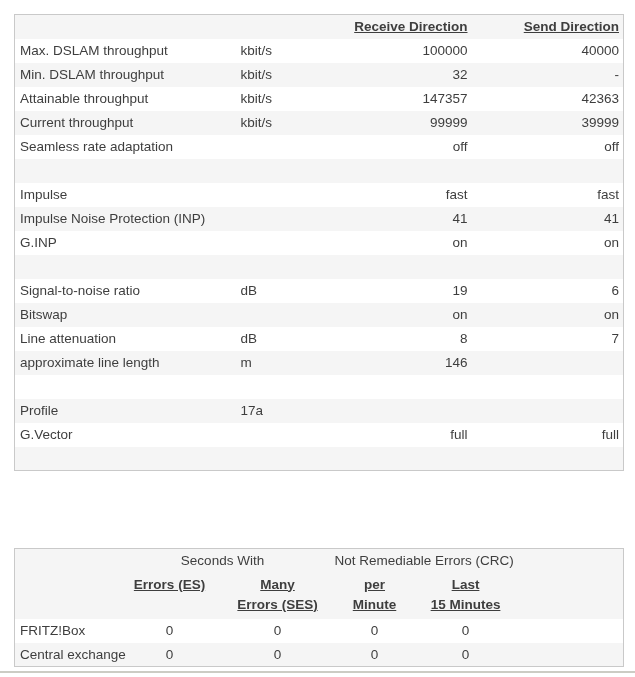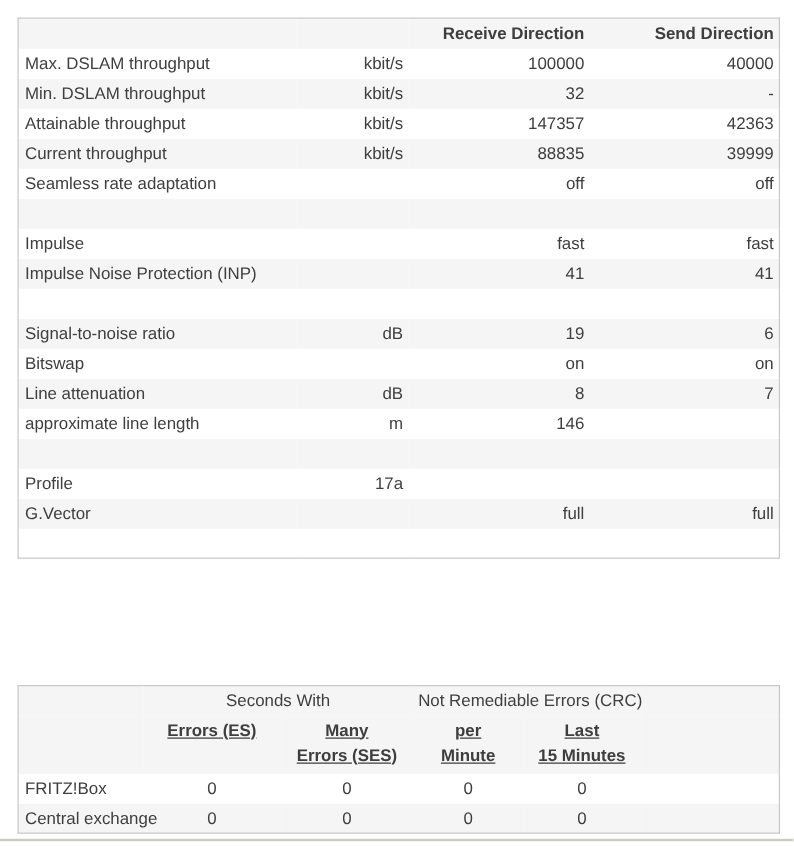--- a/index.html
+++ b/index.html
@@ -21,25 +21,25 @@
   
   .dsl-table { position: absolute; left: 14px; top: 14px; width: 609px; }
   .dsl-table th, .dsl-table td {
     height: 24px;
     padding: 0 4px;
     white-space: nowrap;
     overflow: hidden;
     vertical-align: middle;
     font-weight: normal;
   }
-  .dsl-table thead tr { background: #f5f5f5; }
+  .dsl-table thead tr { background: #f5f5f5; text-decoration: underline; }
   .dsl-table thead th { font-weight: 700; text-align: right; }
   .dsl-table tbody tr:nth-child(even) { background: #f5f5f5; }
   .c-label { text-align: left; padding-left: 5px !important; }
-  .c-unit  { text-align: right; }
+  .c-unit  { text-align: left; }
   .c-num   { text-align: right; }
 
   
   .err-table { position: absolute; left: 14px; top: 548px; width: 609px; }
   .err-table thead { background: #f5f5f5; }
   .err-table th, .err-table td {
     padding: 0 4px;
     white-space: nowrap;
     overflow: visible;
     font-weight: normal;
@@ -96,21 +96,21 @@
     </tr>
         <tr>
       <td class="c-label">Attainable throughput</td>
       <td class="c-unit">kbit/s</td>
       <td class="c-num">147357</td>
       <td class="c-num">42363</td>
     </tr>
         <tr>
       <td class="c-label">Current throughput</td>
       <td class="c-unit">kbit/s</td>
-      <td class="c-num">88835</td>
+      <td class="c-num">99999</td>
       <td class="c-num">39999</td>
     </tr>
         <tr>
       <td class="c-label">Seamless rate adaptation</td>
       <td class="c-unit"></td>
       <td class="c-num">off</td>
       <td class="c-num">off</td>
     </tr>
         <tr>
       <td class="c-label"></td>
@@ -122,20 +122,26 @@
       <td class="c-label">Impulse</td>
       <td class="c-unit"></td>
       <td class="c-num">fast</td>
       <td class="c-num">fast</td>
     </tr>
         <tr>
       <td class="c-label">Impulse Noise Protection (INP)</td>
       <td class="c-unit"></td>
       <td class="c-num">41</td>
       <td class="c-num">41</td>
+    </tr>
+        <tr>
+      <td class="c-label">G.INP</td>
+      <td class="c-unit"></td>
+      <td class="c-num">on</td>
+      <td class="c-num">on</td>
     </tr>
         <tr>
       <td class="c-label"></td>
       <td class="c-unit"></td>
       <td class="c-num"></td>
       <td class="c-num"></td>
     </tr>
         <tr>
       <td class="c-label">Signal-to-noise ratio</td>
       <td class="c-unit">dB</td>

